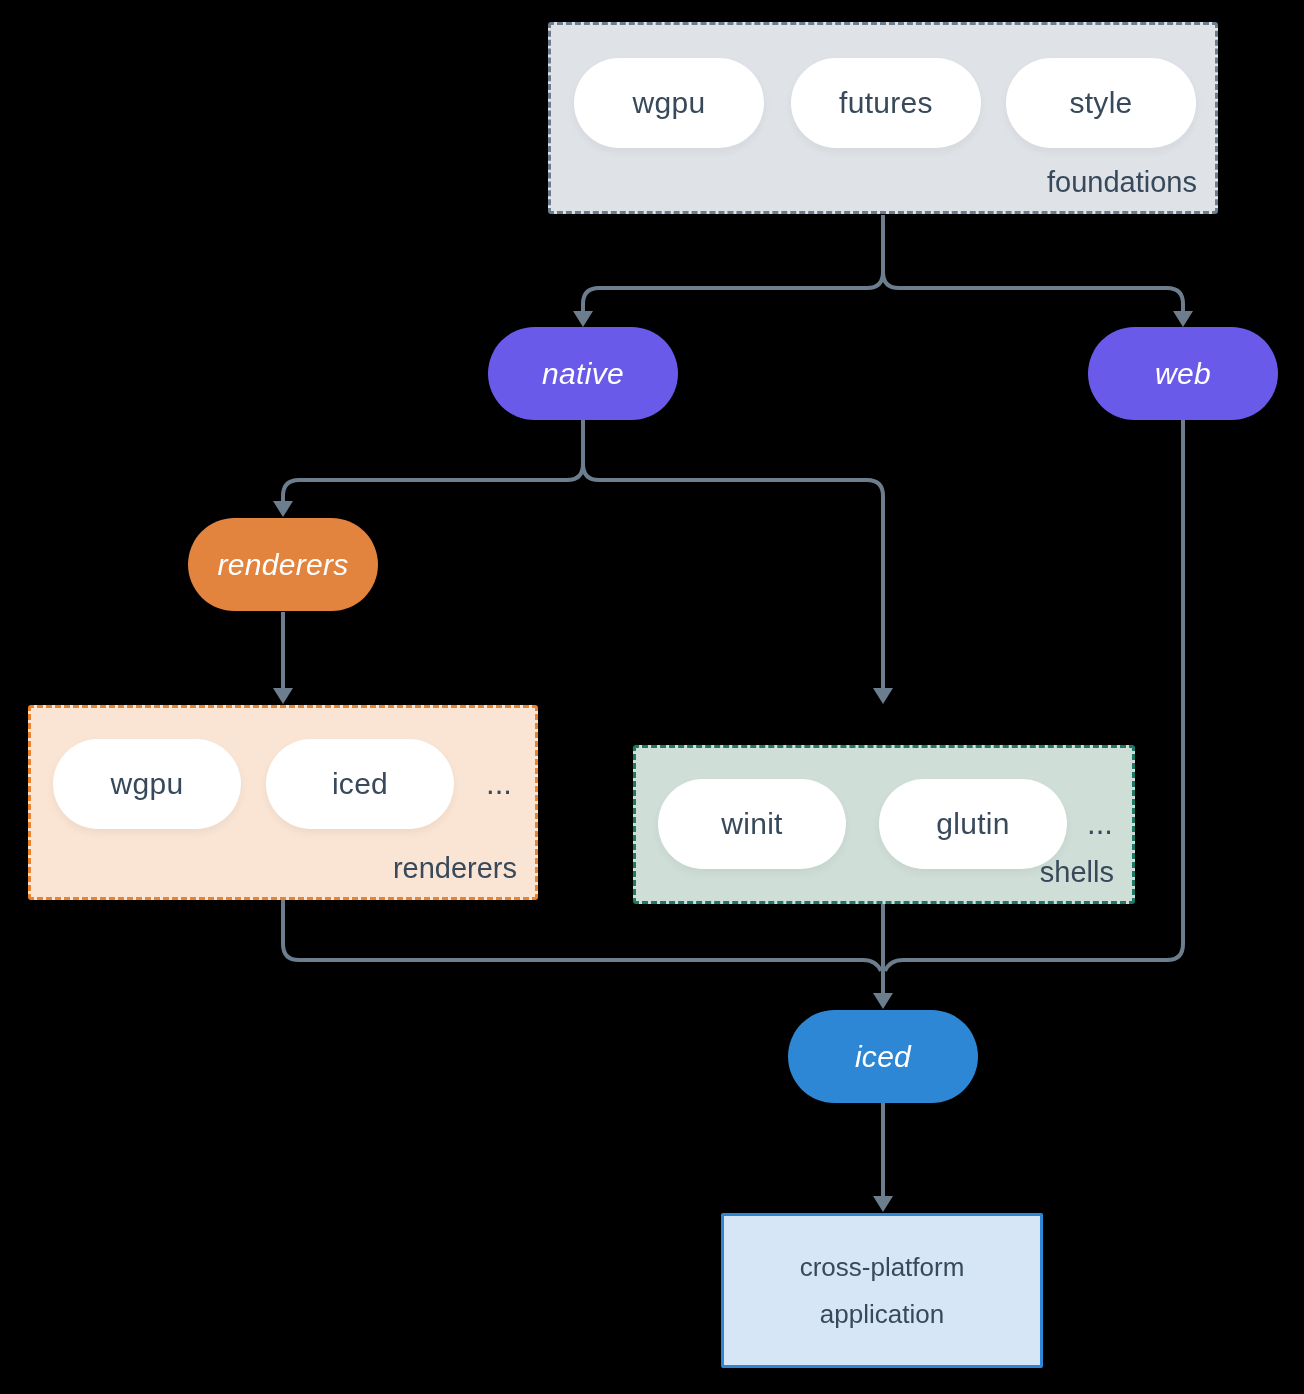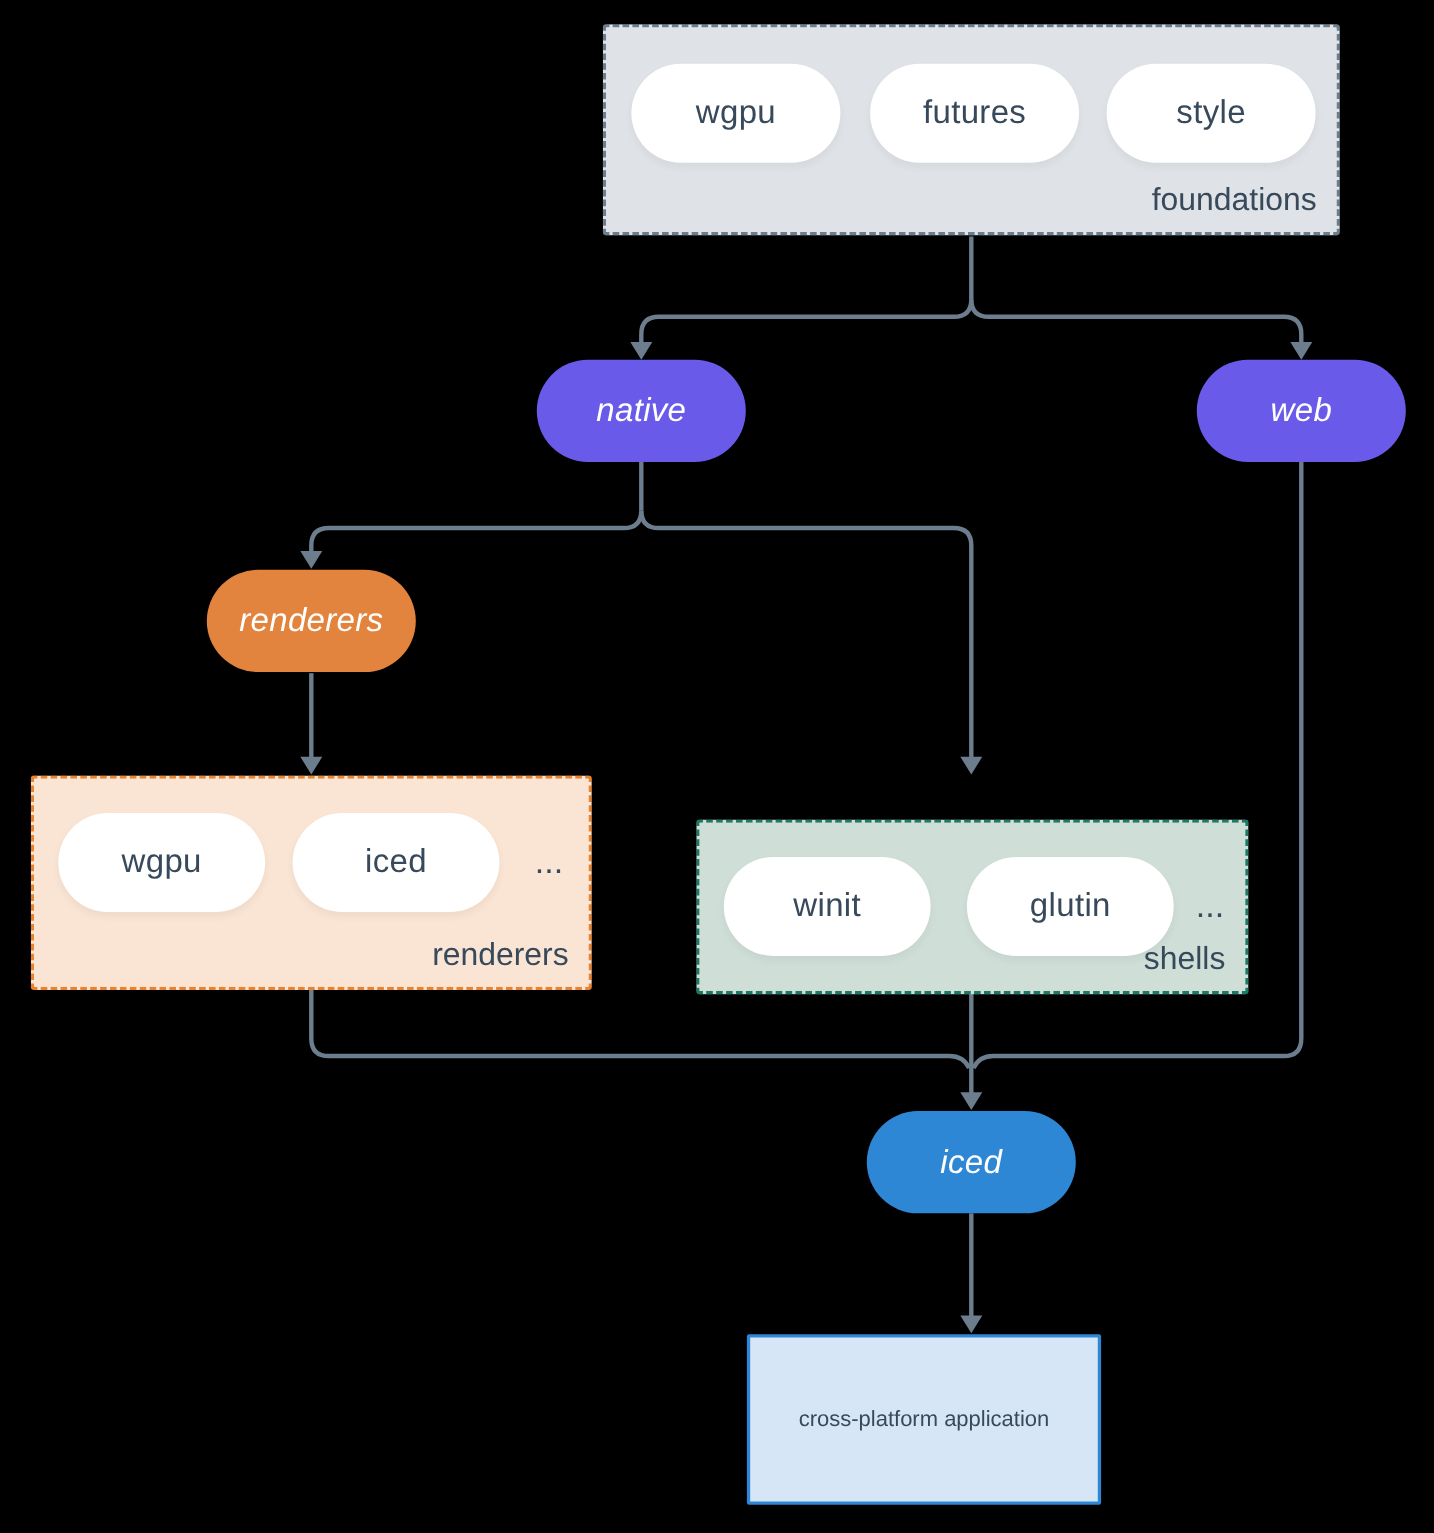--- a/index.html
+++ b/index.html
@@ -71,30 +71,30 @@
   .renderers .pill.white, .shells .pill.white { top: 31px; width: 188px; }
   .pill-wgpu   { left: 22px; }
   .pill-glow   { left: 235px; }
   .pill-winit  { left: 22px; }
   .pill-glutin { left: 243px; }
   .renderers .ellipsis { left: 440px; }
   .shells .ellipsis { left: 436px; }
 
   .app-box {
     position: absolute;
-    left: 679px; top: 1213px;
+    left: 721px; top: 1213px;
     width: 322px; height: 155px;
     box-sizing: border-box;
     background: var(--app_fill, #D6E6F7);
     border: 3px solid var(--blue, #2E87D5);
     border-radius: 2px;
     display: flex; align-items: center; justify-content: center;
     text-align: center;
     padding: 0 21px;
-    font-size: 20px;
+    font-size: 26px;
     line-height: 47px;
     color: var(--ink, #37495A);
   }
 </style>
 </head>
 <body>
 
 <div class="canvas">
 
   <svg class="edges" viewBox="0 0 1304 1394" xmlns="http://www.w3.org/2000/svg">

